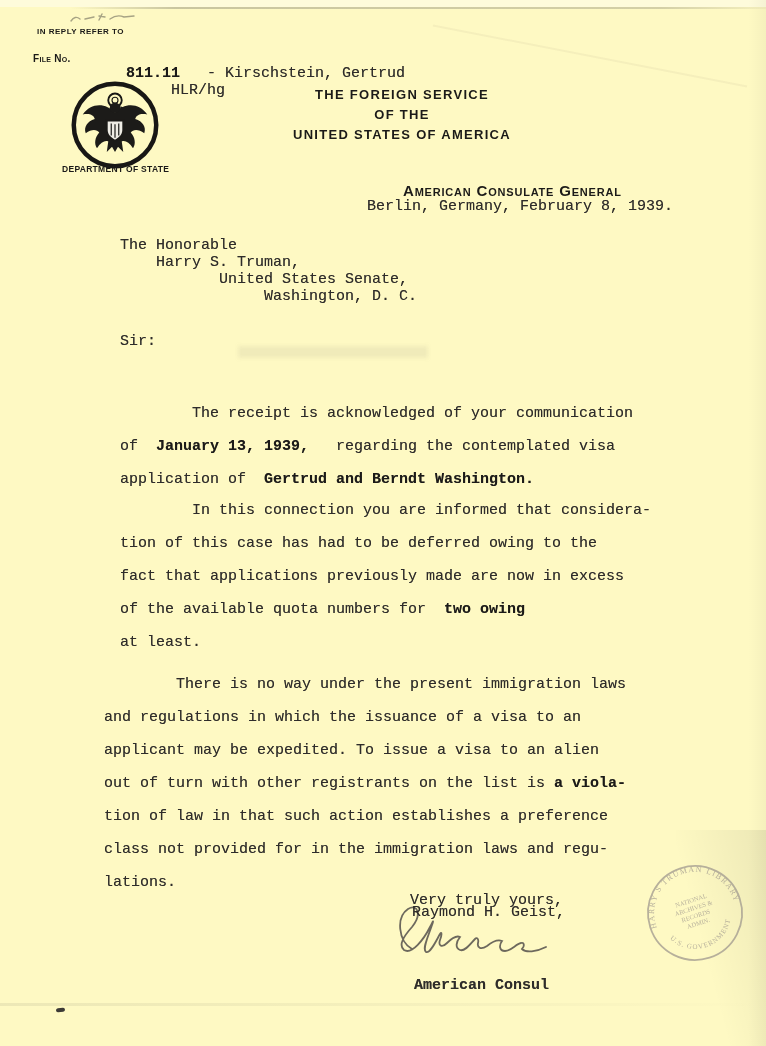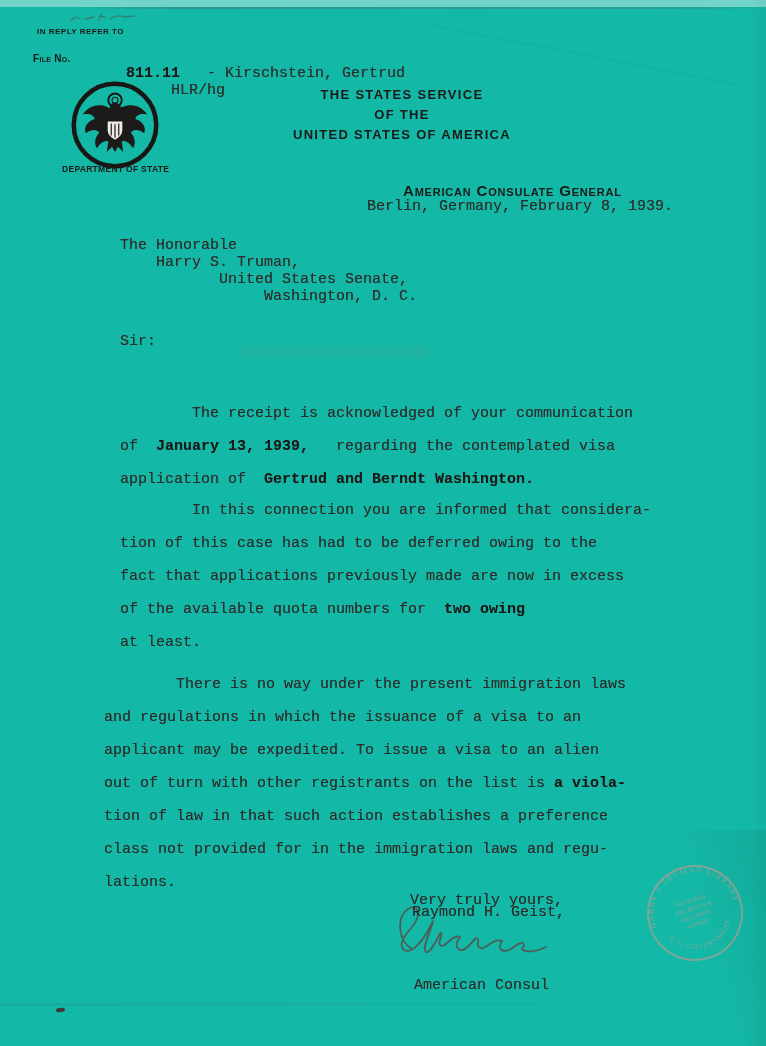--- a/index.html
+++ b/index.html
@@ -1,18 +1,18 @@
 <!DOCTYPE html>
 <html><head>
 <meta charset="utf-8">
 <style>
   html,body{margin:0;padding:0;background:#9a9894;}
   .page{
     position:relative;width:766px;height:1046px;margin:0 auto;
-    background:#14b8a6;overflow:hidden;
+    background:#fef9c3;overflow:hidden;
     font-family:"Liberation Mono","DejaVu Sans Mono",monospace;
     color:#2b2b2b;
   }
   .abs{position:absolute;}
   .mono{font-family:"Liberation Mono","DejaVu Sans Mono",monospace;font-size:15px;white-space:pre;color:#2e2c2a;text-shadow:0 0 .5px rgba(45,43,40,.55);}
   .par{line-height:33px;}
   .tight{line-height:17px;}
   .sans{font-family:"Liberation Sans","DejaVu Sans",sans-serif;color:#22201e;}
   .b{font-weight:700;color:#1b1a18;}
   .sc{font-variant:small-caps;}
@@ -48,21 +48,21 @@
     <circle cx="60" cy="27" r="4" fill="none" stroke="#181715" stroke-width="1.5"></circle>
     <path d="M60 44 C48 30 28 30 17 46 C26 44 32 47 33 52 C23 55 18 63 21 71 C29 65 36 66 39 70 C33 77 32 85 36 91 C41 83 47 80 51 82 L49 96 L56 89 L60 96 L64 89 L71 96 L69 82 C73 80 79 83 84 91 C88 85 87 77 81 70 C84 66 91 65 99 71 C102 63 97 55 87 52 C88 47 94 44 103 46 C92 30 72 30 60 44 Z" fill="#1c1b19"></path>
     <circle cx="60" cy="37" r="7" fill="#1c1b19"></circle>
     <path d="M67 35 l6 2 -6 2 z" fill="#1c1b19"></path>
     <path d="M49 54 h22 v13 c0 9 -11 14 -11 14 c0 0 -11 -5 -11 -14 Z" fill="#efede6" stroke="#1c1b19" stroke-width="2.5"></path>
     <path d="M55 58 v16 M60 59 v18 M65 58 v16" stroke="#1c1b19" stroke-width="1.6"></path>
   </svg>
   <div class="abs sans b" style="left:62px;top:164px;font-size:8.5px;letter-spacing:.3px;">DEPARTMENT OF STATE</div>
 
   <div class="abs sans b" style="left:270px;top:85px;width:264px;text-align:center;font-size:13px;letter-spacing:1.3px;line-height:20px;">
-    <div>THE STATES SERVICE</div>
+    <div>THE FOREIGN SERVICE</div>
     <div>OF THE</div>
     <div>UNITED STATES OF AMERICA</div>
   </div>
 
   <div class="abs sans b sc" style="left:403px;top:182px;font-size:15px;letter-spacing:.8px;">American Consulate General</div>
   <div class="abs mono" style="left:367px;top:198px;">Berlin, Germany, February 8, 1939.</div>
 
   <div class="abs mono tight" style="left:120px;top:237px;">The Honorable
     Harry S. Truman,
            United States Senate,
@@ -94,21 +94,21 @@
 lations.</span>
   </div>
 
   <div class="abs mono" style="left:410px;top:892px;">Very truly yours,</div>
 
   <svg class="abs" style="left:350px;top:897px;" width="215" height="70" viewBox="0 0 215 70">
     <path d="M62 52 C48 44 46 20 58 12 C68 6 72 18 62 30 C54 39 48 48 54 53 C62 58 74 42 80 30 C83 24 84 22 82 28 C78 40 72 52 76 55 C80 57 86 44 90 37 C92 34 92 38 90 43 C88 49 92 51 97 46 C101 42 106 38 110 40 C106 45 105 51 110 53 C115 55 121 46 125 42 C127 40 129 42 128 46 C127 51 131 53 137 49 C142 45 147 42 152 44 C149 48 149 54 155 54 C161 54 166 47 171 46 C174 45 175 49 172 52 C176 56 186 55 196 50" fill="none" stroke="#53504b" stroke-width="1.8" stroke-linecap="round" opacity=".85"></path>
   </svg>
 
   <div class="abs mono" style="left:412px;top:904px;">Raymond H. Geist,</div>
-  <div class="abs mono" style="left:414px;top:977px;">American Consul</div>
+  <div class="abs mono" style="left:414px;top:977px;font-weight:bold;">American Consul</div>
 
   <svg class="abs" style="left:645px;top:863px;transform:rotate(-18deg);transform-origin:50% 50%;opacity:.8;" width="100" height="100" viewBox="0 0 100 100" font-family="Liberation Serif, serif">
     <defs>
       <path id="arcT" d="M 9,50 A 41,41 0 0 1 91,50"></path>
       <path id="arcB" d="M 14,50 A 36,36 0 0 0 86,50"></path>
     </defs>
     <circle cx="50" cy="50" r="47" fill="none" stroke="#a69f92" stroke-width="1.8"></circle>
     <text font-size="8" fill="#a69f92" letter-spacing="1.2">
       <textPath href="#arcT" startOffset="50%" text-anchor="middle">HARRY S TRUMAN LIBRARY</textPath>
     </text>

